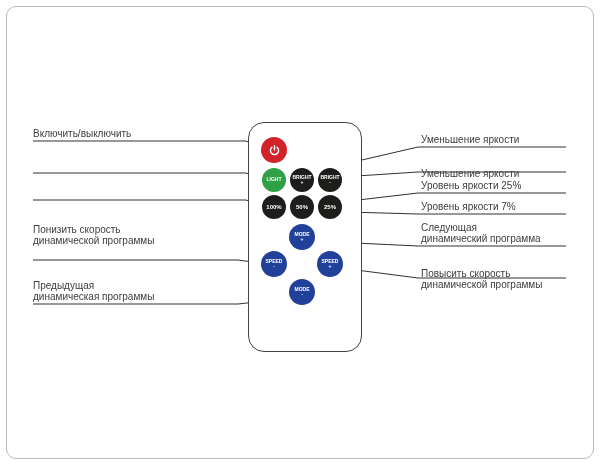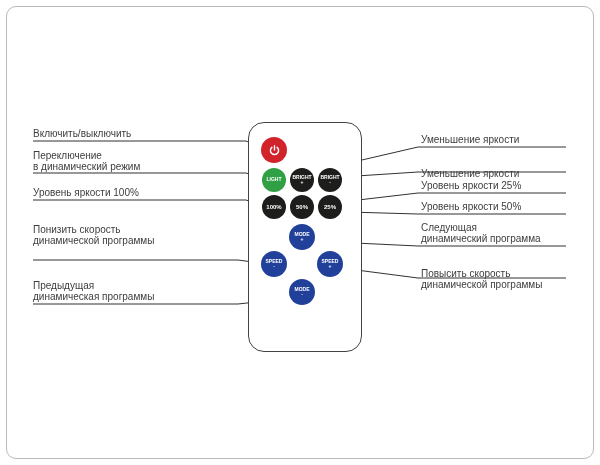--- a/index.html
+++ b/index.html
@@ -63,32 +63,29 @@
 
     <polyline points="310,172 418,147 566,147"></polyline>
     <polyline points="341,177 418,172 566,172"></polyline>
     <polyline points="341,202 418,193 566,193"></polyline>
     <polyline points="312,211 418,214 566,214"></polyline>
     <polyline points="313,241 418,246 566,246"></polyline>
     <polyline points="341,268 418,278 566,278"></polyline>
   </svg>
 
   <div class="label left" style="top:128px">Включить/выключить</div>
-  <div class="label left" style="top:150px">Переключение
-в динамический режим</div>
-  <div class="label left" style="top:187px">Уровень яркости 100%</div>
   <div class="label left" style="top:224px">Понизить скорость
 динамической программы</div>
   <div class="label left" style="top:280px">Предыдущая
 динамическая программы</div>
 
   <div class="label right" style="top:134px">Уменьшение яркости</div>
   <div class="label right" style="top:168px">Уменьшение яркости</div>
   <div class="label right" style="top:180px">Уровень яркости 25%</div>
-  <div class="label right" style="top:201px">Уровень яркости 50%</div>
+  <div class="label right" style="top:201px">Уровень яркости 7%</div>
   <div class="label right" style="top:222px">Следующая
 динамический программа</div>
   <div class="label right" style="top:268px">Повысить скорость
 динамической программы</div>
 
   <div class="remote">
 
     <div class="btn d26 c-red" style="left:12px; top:14px">
       <svg class="power-svg" width="13" height="13" viewBox="0 0 24 24" fill="none" stroke="#ffffff" stroke-width="2.6" stroke-linecap="round">
         <path d="M12 3v8"></path>

